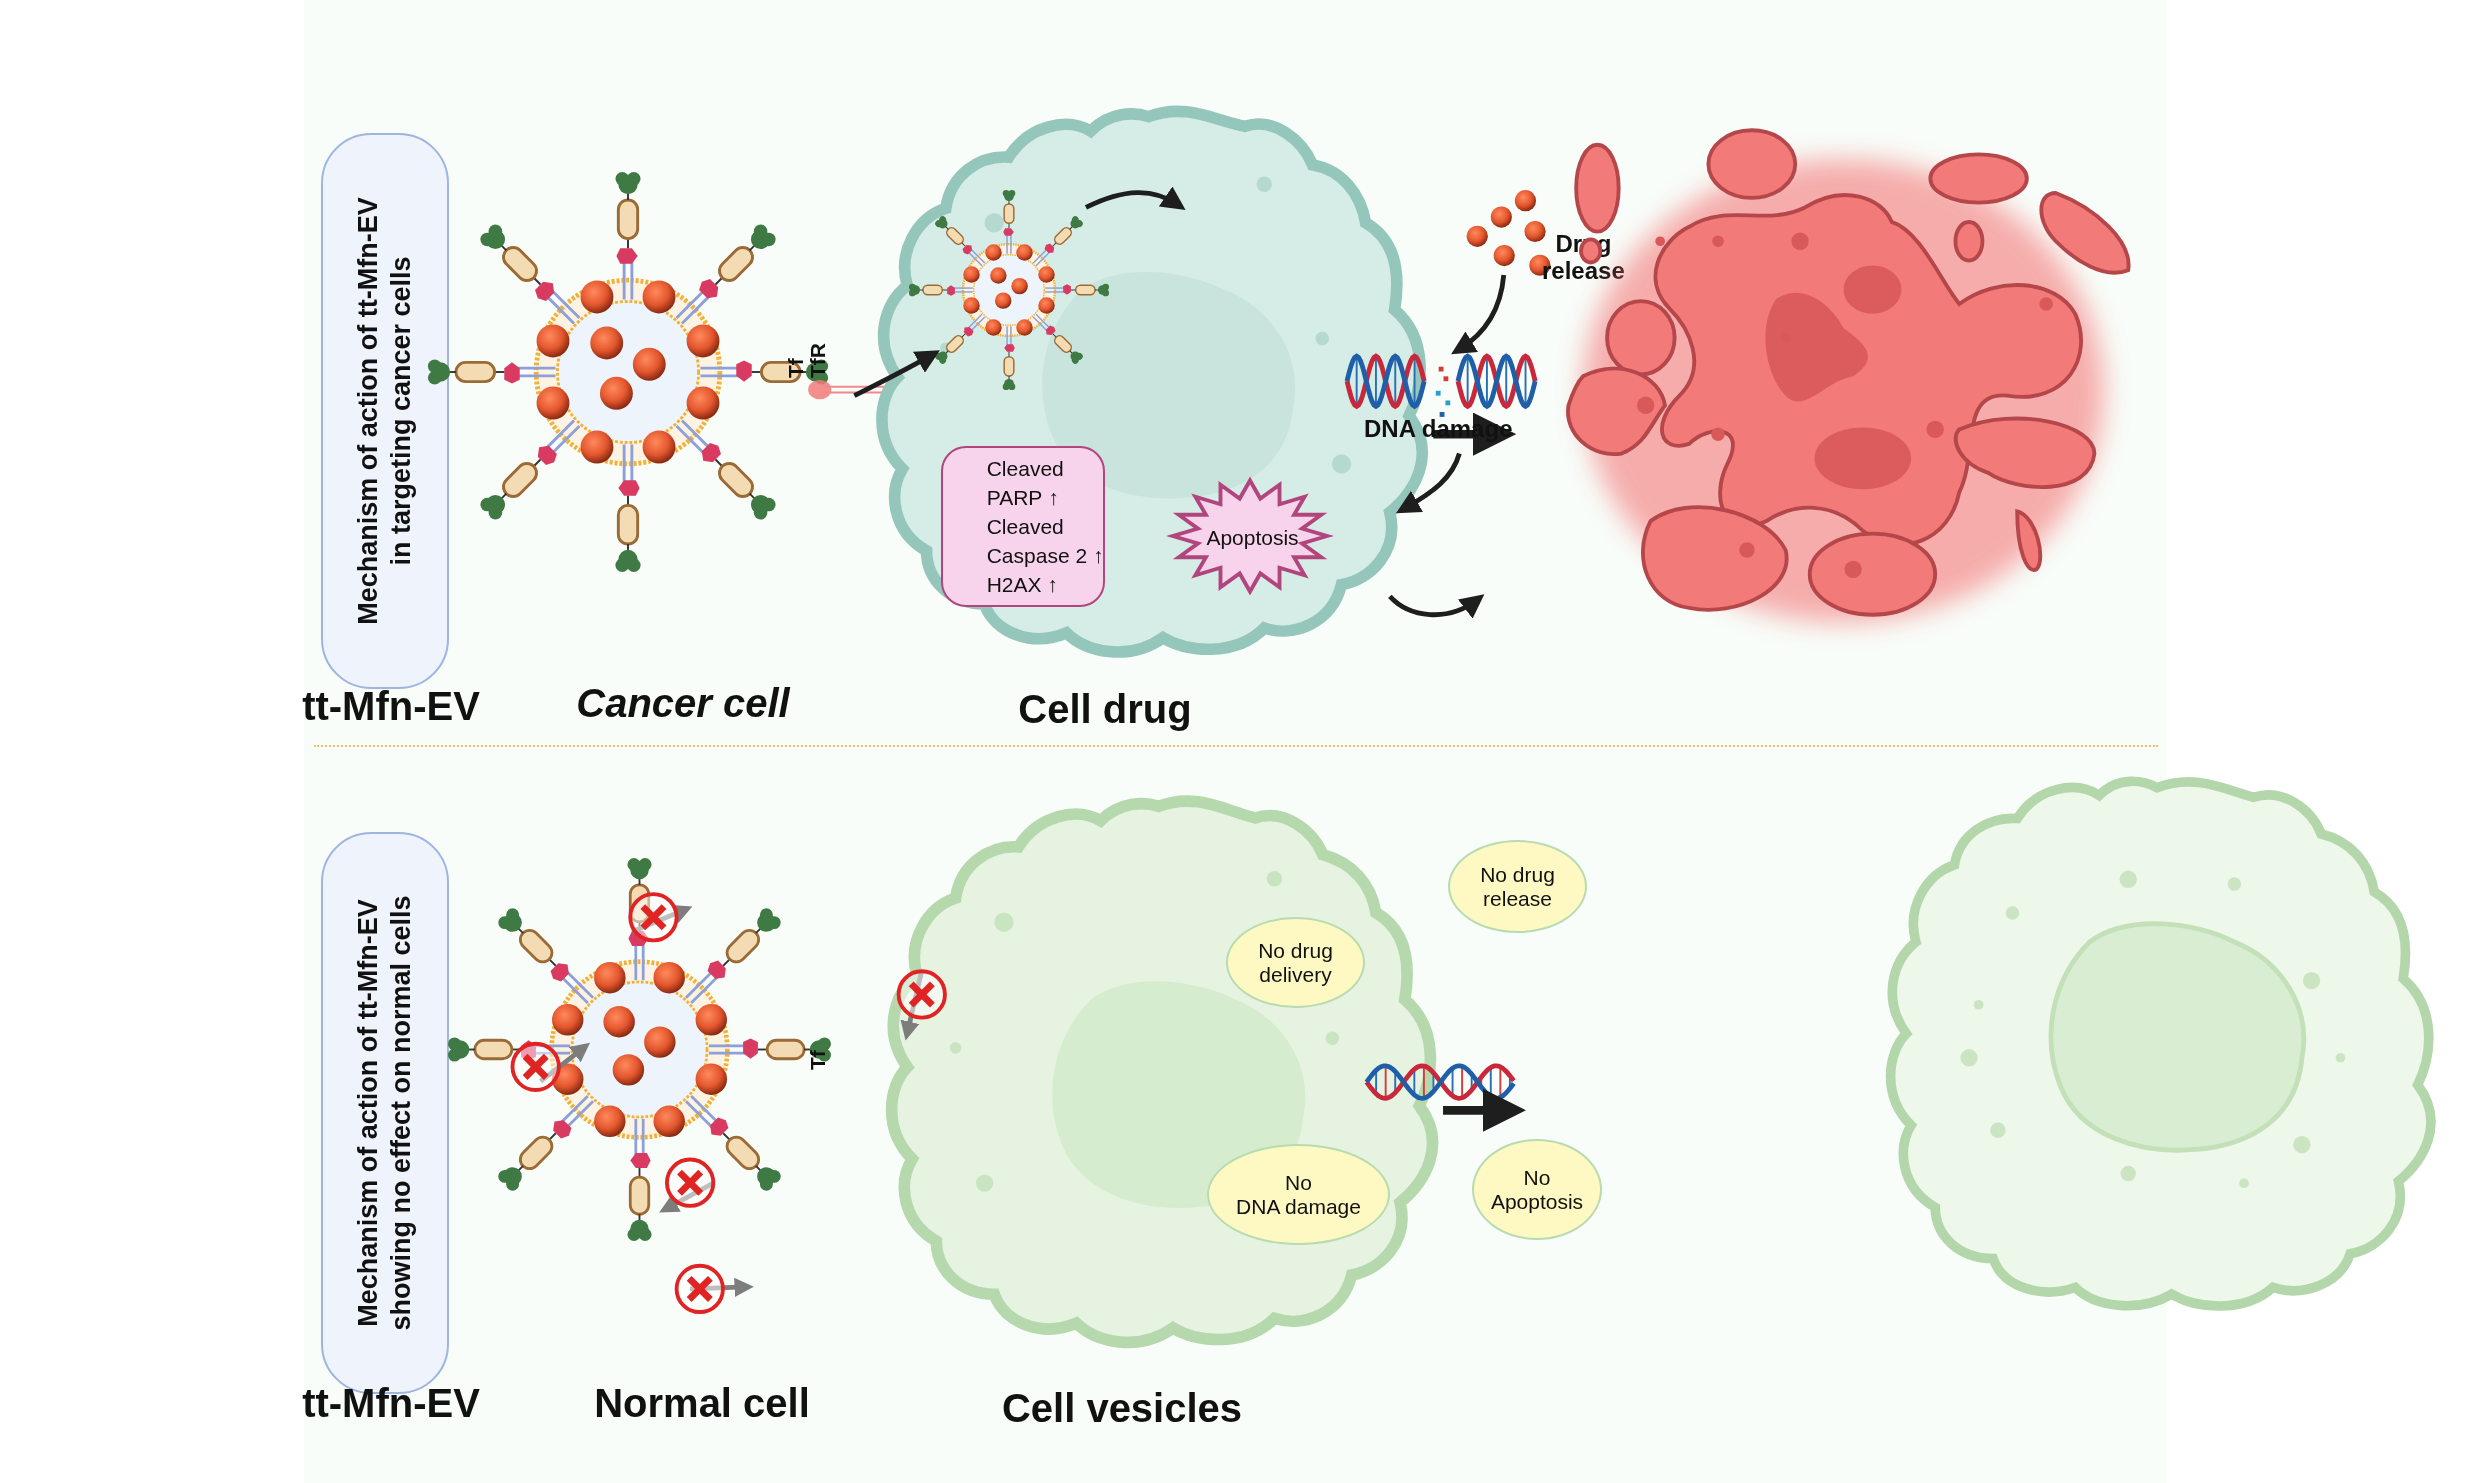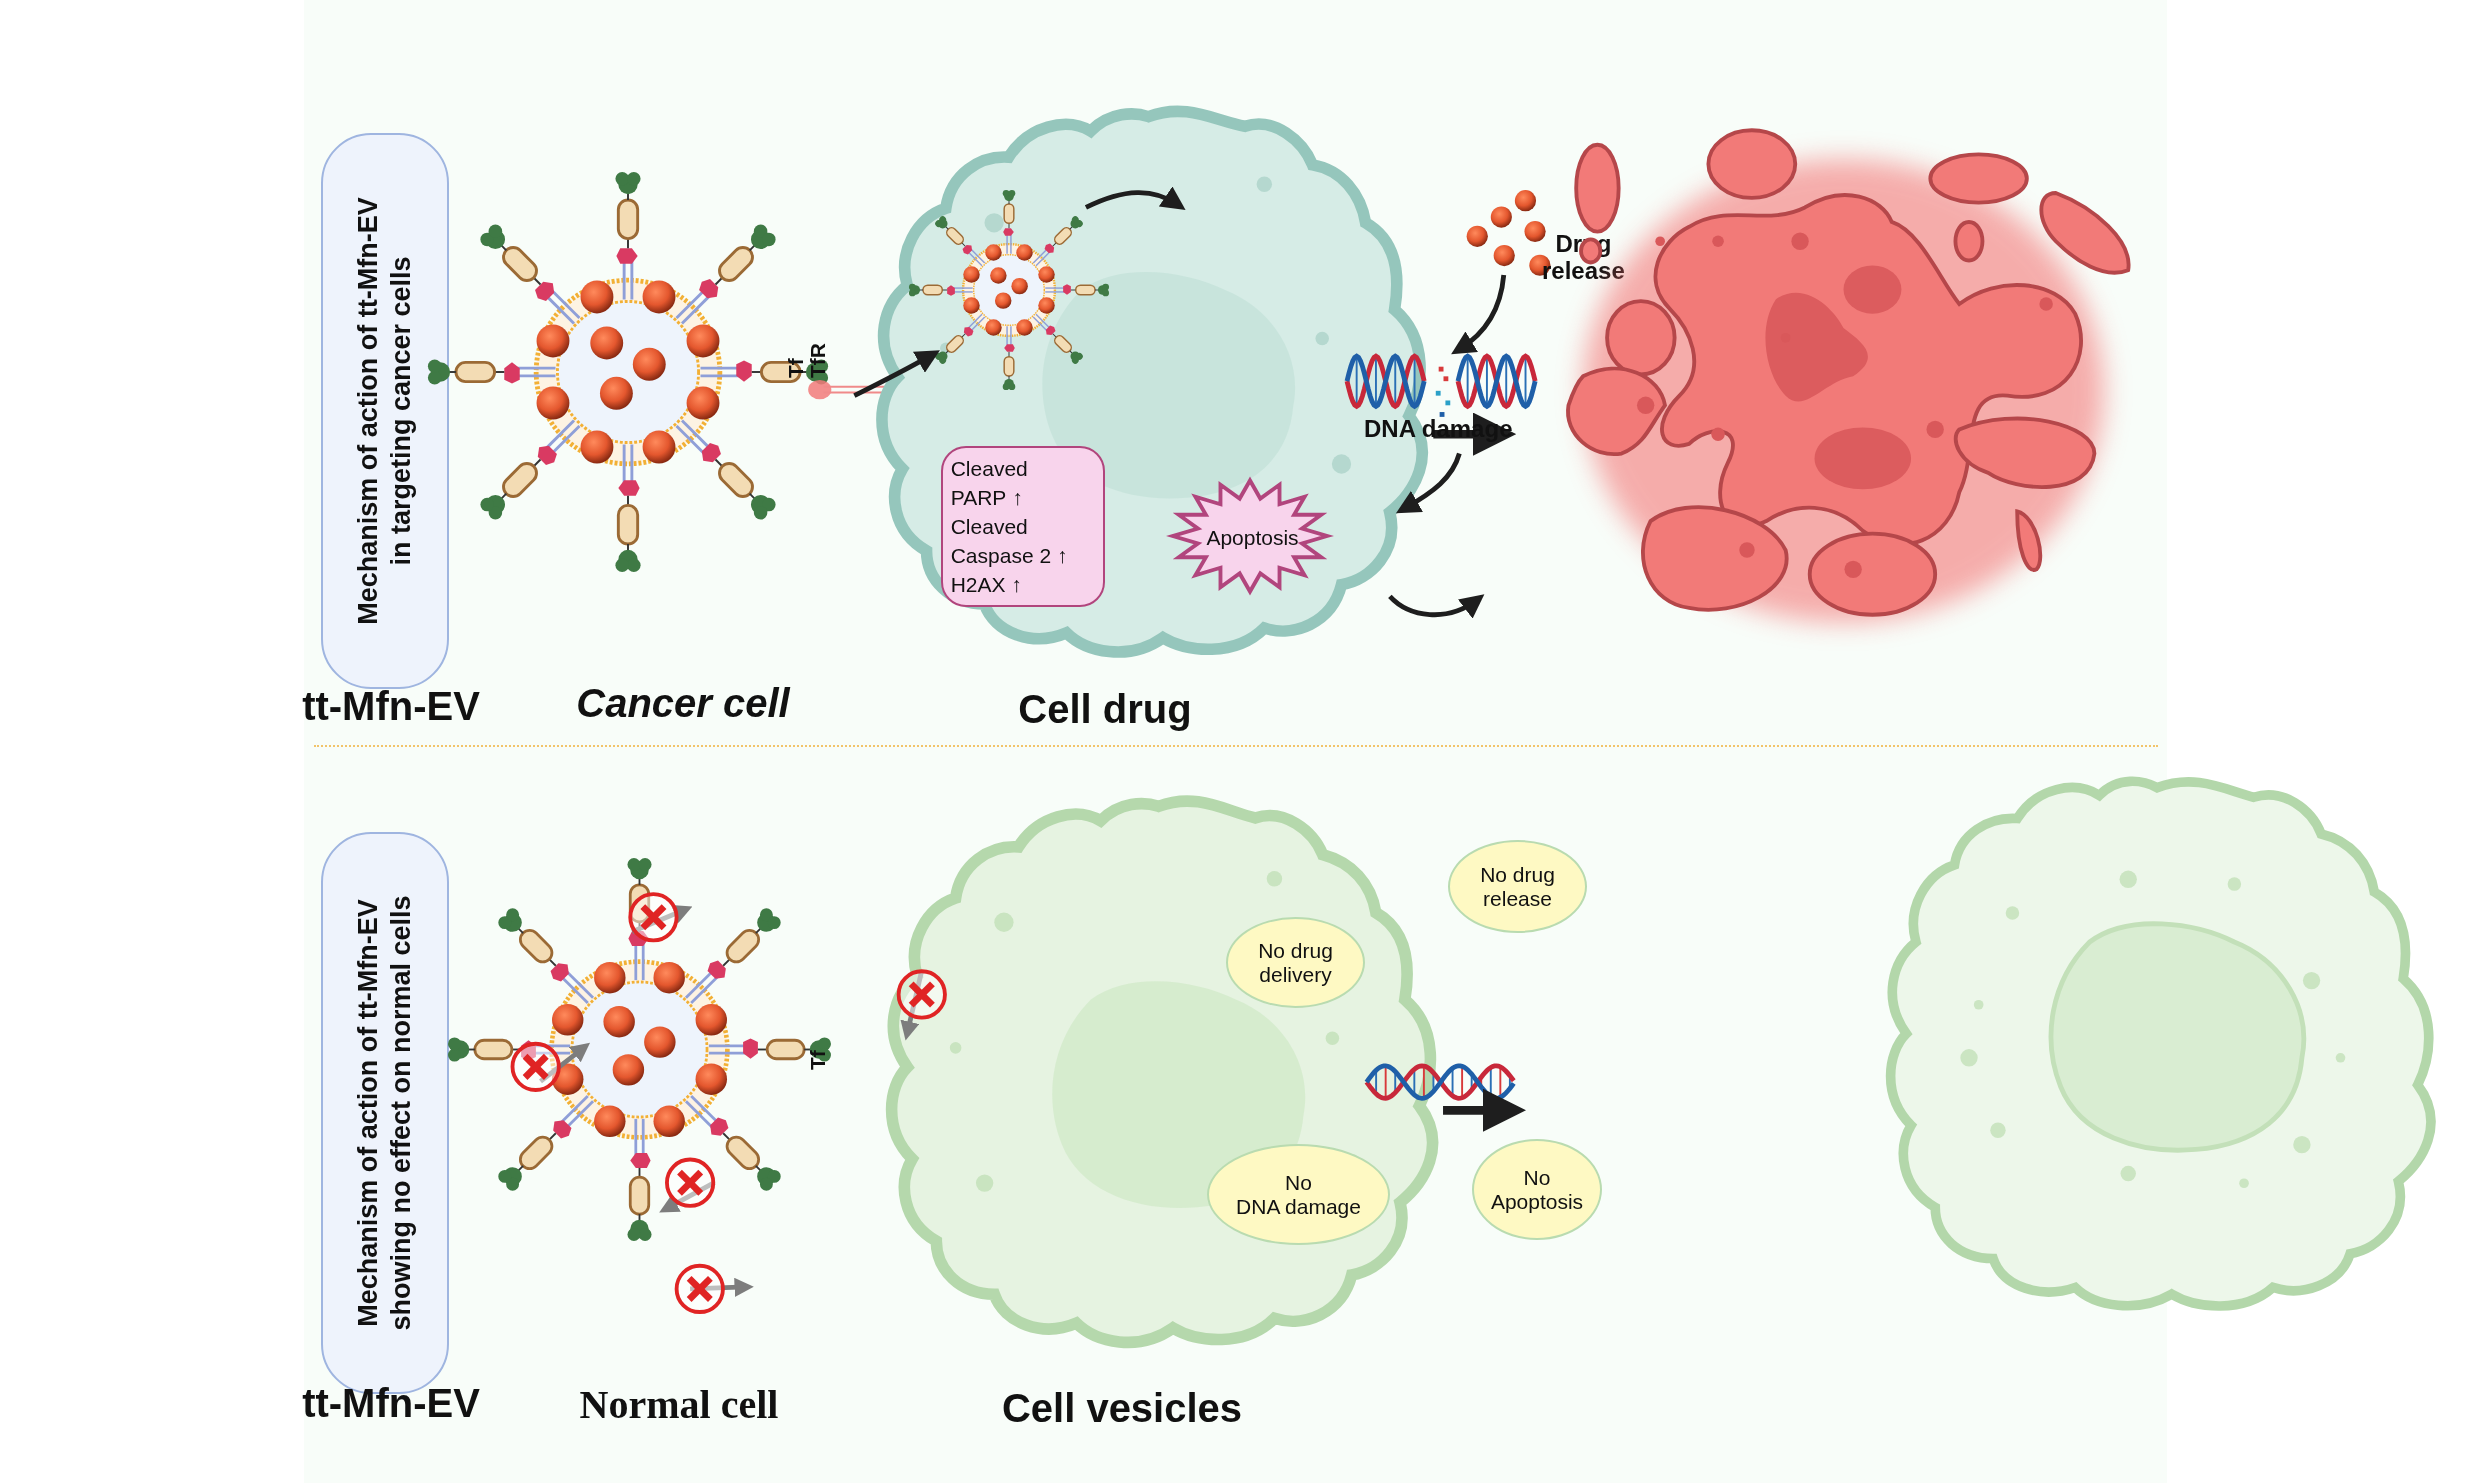--- a/index.html
+++ b/index.html
@@ -12,21 +12,21 @@
   .title i { font-style:italic; }
   .sidebox { position:absolute; width:124px; border:2.9px solid #9fb5e0; background:#eef3fc;
              border-radius:50px; }
   .sidebox .vt { position:absolute; left:50%; top:50%; transform:translate(-50%,-50%) rotate(-90deg);
                  white-space:nowrap; text-align:center; font-weight:bold; font-size:27px; line-height:33px; }
   .label { position:absolute; font-weight:bold; font-size:40px; white-space:nowrap; transform:translateX(-50%); }
   .divider { position:absolute; left:9.7px; top:745px; width:1844px; border-top:2.9px dotted #f2c46a; }
   svg { position:absolute; overflow:visible; }
   .marker-box { position:absolute; background:#f8d4ec; border:2.9px solid #b1457d; border-radius:25px;
                 font-size:21px; line-height:29px; padding:5.8px 7.7px; }
-  .marker-row { white-space:nowrap; }
+  .marker-row { white-space:nowrap;margin-left:36px; }
   .up { font-weight:bold; margin-left:5.8px; }
   .oval { position:absolute; border:2.9px solid #b9dbb0; background:#fef9c3; border-radius:50%;
           display:flex; align-items:center; justify-content:center; text-align:center;
           font-size:21px; line-height:24px; }
   .oval span { display:block; }
   .smalllbl { position:absolute; font-size:24px; font-weight:bold; text-align:left; line-height:27px; }
   .tf { position:absolute; font-weight:bold; font-size:21px; transform:rotate(-90deg); transform-origin:left top; white-space:nowrap; }
 </style>
 </head>
 <body>
@@ -630,16 +630,16 @@
         <circle cx="440" cy="220" r="9"></circle>
         <circle cx="470" cy="300" r="5"></circle>
         <circle cx="430" cy="390" r="9"></circle>
         <circle cx="115" cy="375" r="8"></circle>
         <circle cx="250" cy="420" r="8"></circle>
         <circle cx="370" cy="430" r="5"></circle>
       </g>
   </svg>
 
   <div class="label" style="left:87px; top:1381px;">tt-Mfn-EV</div>
-  <div class="label" style="left:375px; top:1381px;font-family:Liberation Serif, serif;">Normal cell</div>
+  <div class="label" style="left:398px; top:1381px;">Normal cell</div>
   <div class="label" style="left:818px; top:1386px;">Cell vesicles</div>
 </div>
 
 
 </body></html>

